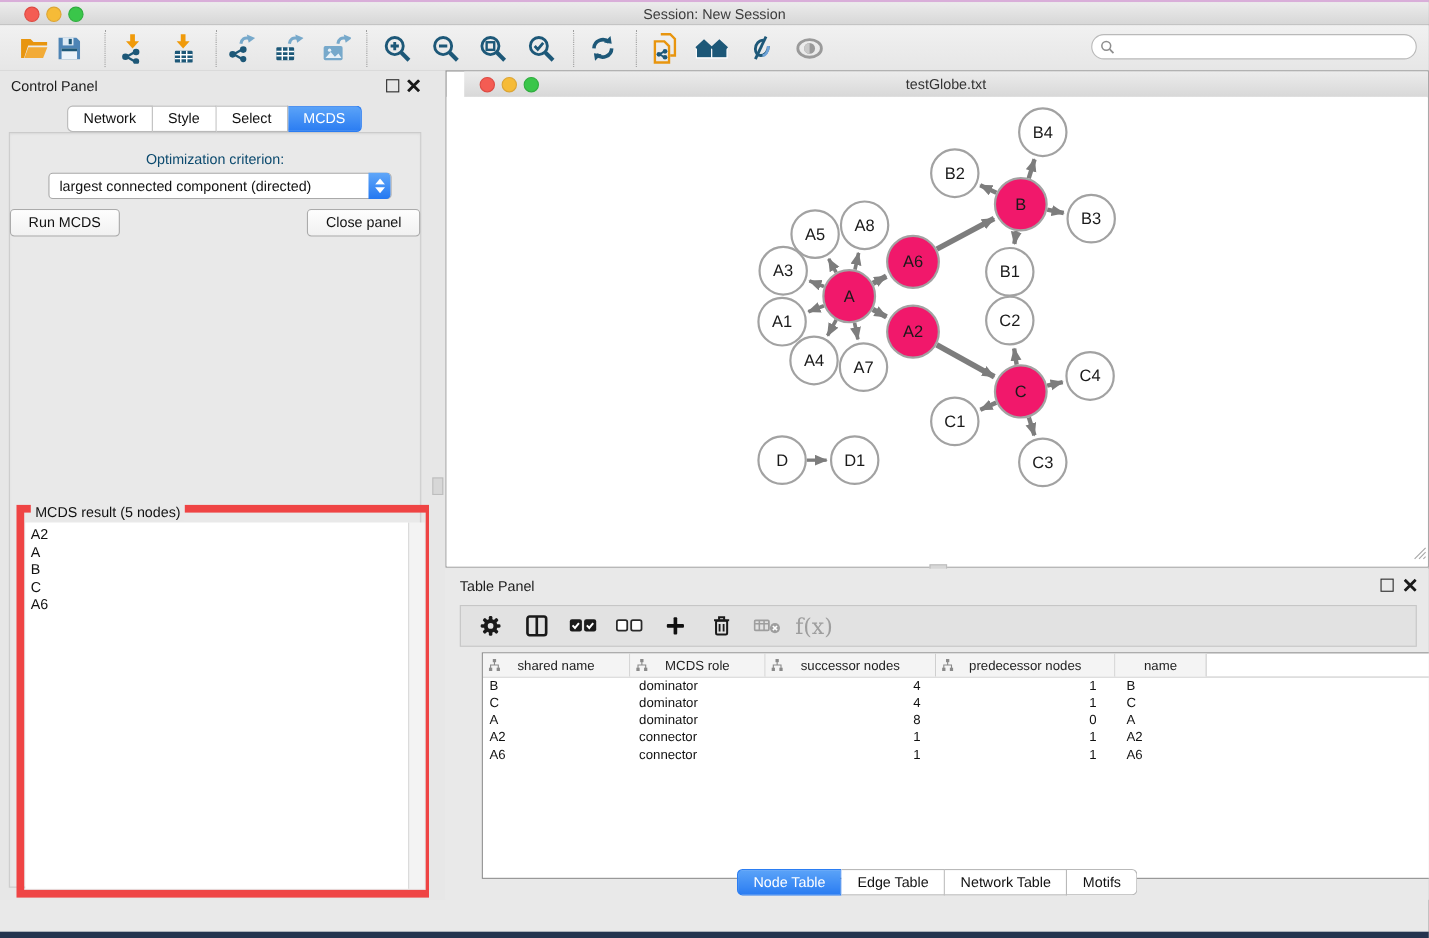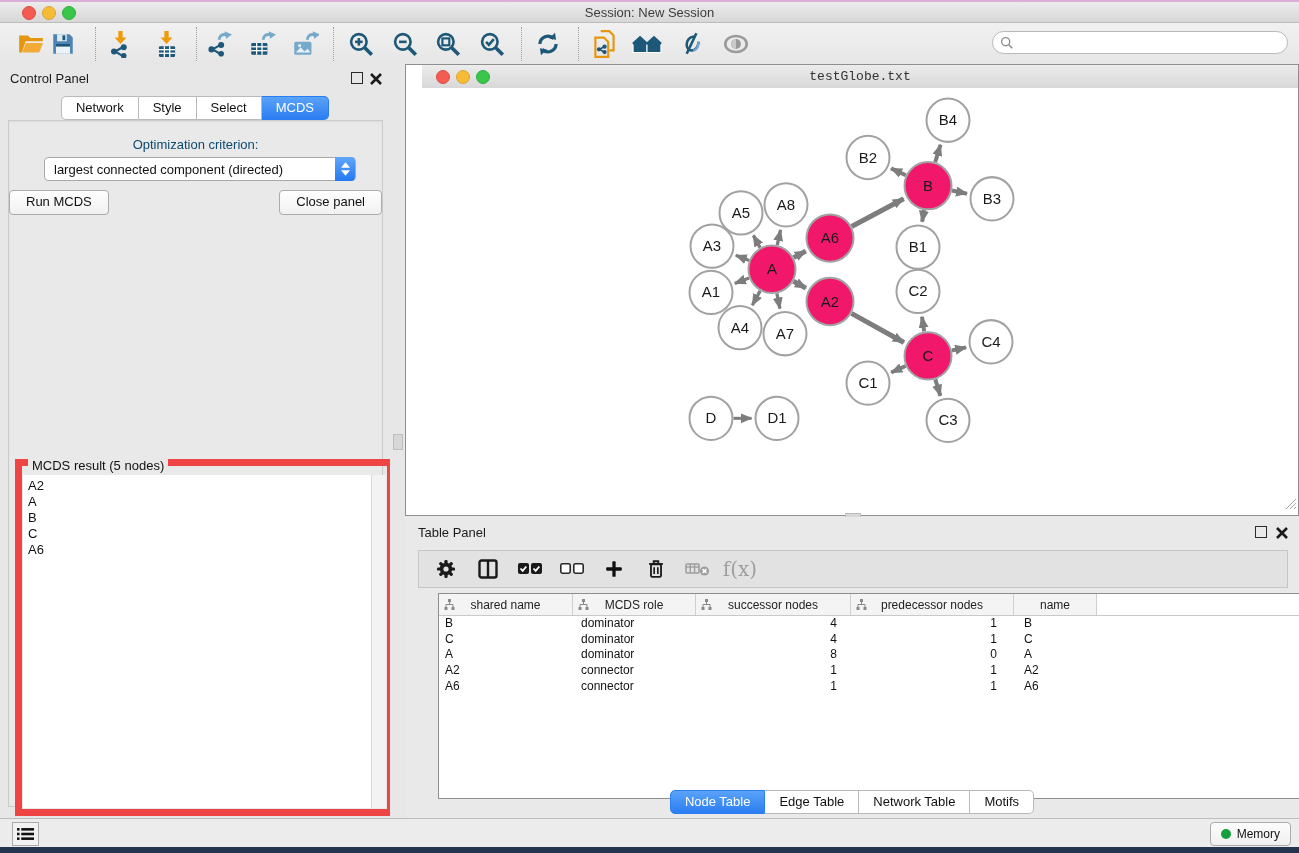--- a/index.html
+++ b/index.html
@@ -53,21 +53,21 @@
   .mcds-list div{line-height:16px;}
   .mcds-scroll{position:absolute;top:9px;right:1px;bottom:1px;width:14px;background:#f3f3f3;border-left:1px solid #d9d9d9;}
   
   .v-splitter{position:absolute;left:390px;top:64px;width:15px;height:754px;background:#e7e7e7;}
   .v-splitter .handle{position:absolute;left:3px;top:370px;width:8px;height:14px;background:#d7d7d7;border:1px solid #bdbdbd;}
   .h-handle{position:absolute;left:845px;top:513px;width:14px;height:8px;background:#d7d7d7;border:1px solid #bdbdbd;}
   
   .network-window{position:absolute;left:405px;top:64px;width:894px;height:452px;background:#fff;
                   border:1px solid #8f8f8f;box-sizing:border-box;}
   .nw-titlebar{position:absolute;left:16px;top:0;right:0;height:23px;
-               background:linear-gradient(#ececec,#d8d8d8);border-bottom:1px solid #b3b3b3;font-family:Liberation Mono, monospace;}
+               background:linear-gradient(#ececec,#d8d8d8);border-bottom:1px solid #b3b3b3;}
   .nw-titlebar .tl{top:5px;}
   .nw-titlebar .tl.red{left:14px;} .nw-titlebar .tl.yellow{left:34px;} .nw-titlebar .tl.green{left:54px;}
   .nw-title{position:absolute;left:0;right:0;top:4px;text-align:center;font-size:13px;color:#333;}
   .nw-canvas{position:absolute;left:0;top:23px;right:0;bottom:0;background:#fff;}
   .nw-canvas svg{display:block;width:100%;height:100%;}
   .resize-grip{position:absolute;right:1px;bottom:1px;}
   
   .table-panel{position:absolute;left:405px;top:517px;width:894px;height:301px;background:#e9e9e9;}
   .tp-title{position:absolute;left:13px;top:8px;font-size:13px;color:#1c1c1c;}
   .tp-toolbar{position:absolute;left:13px;top:33px;width:870px;height:38px;background:#e2e2e2;
@@ -561,32 +561,14 @@
         </div>
     </div>
     <div class="tp-tabs" id="table-tabs">
         <span class="seg active">Node Table</span>
         <span class="seg">Edge Table</span>
         <span class="seg">Network Table</span>
         <span class="seg">Motifs</span>
       </div>
   </div>
 
-  <div class="status-bar">
-    <span class="list-btn">
-      <svg width="17" height="14" viewBox="0 0 20 16">
-          <g fill="#111">
-            <rect x="0" y="1" width="3" height="3"></rect>
-            <rect x="5" y="1" width="15" height="3"></rect>
-            <rect x="0" y="6.5" width="3" height="3"></rect>
-            <rect x="5" y="6.5" width="15" height="3"></rect>
-            <rect x="0" y="12" width="3" height="3"></rect>
-            <rect x="5" y="12" width="15" height="3"></rect>
-          </g>
-        </svg>
-    </span>
-    <span class="mem-btn">
-      <span class="mem-dot"></span>
-      <span>Memory</span>
-    </span>
-  </div>
   <div class="bottom-strip"></div>
 </div>
 
 </body></html>

